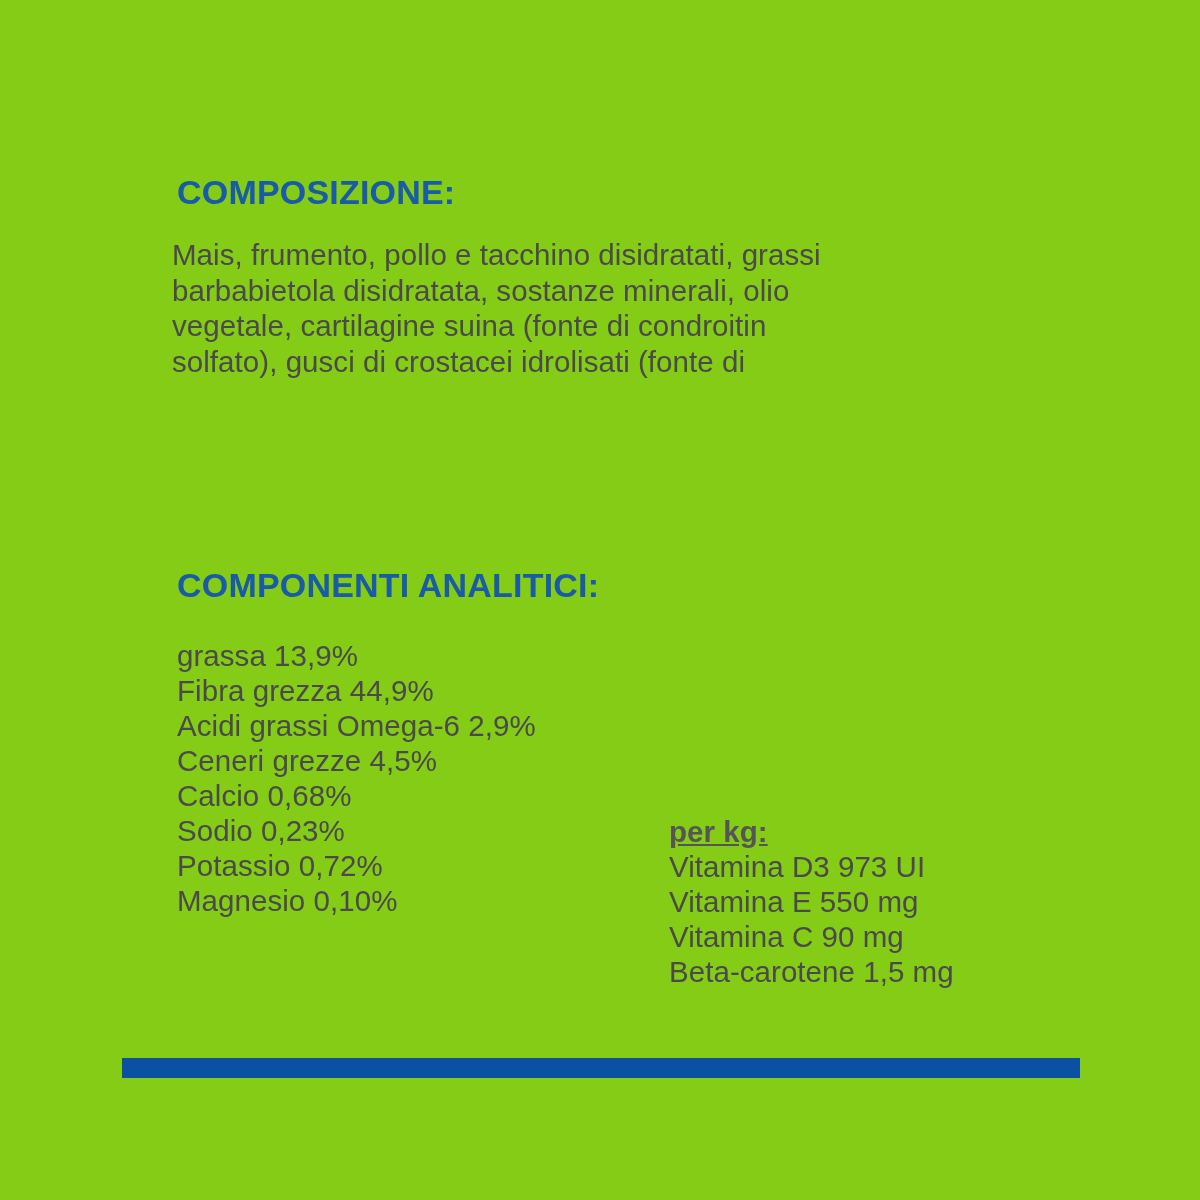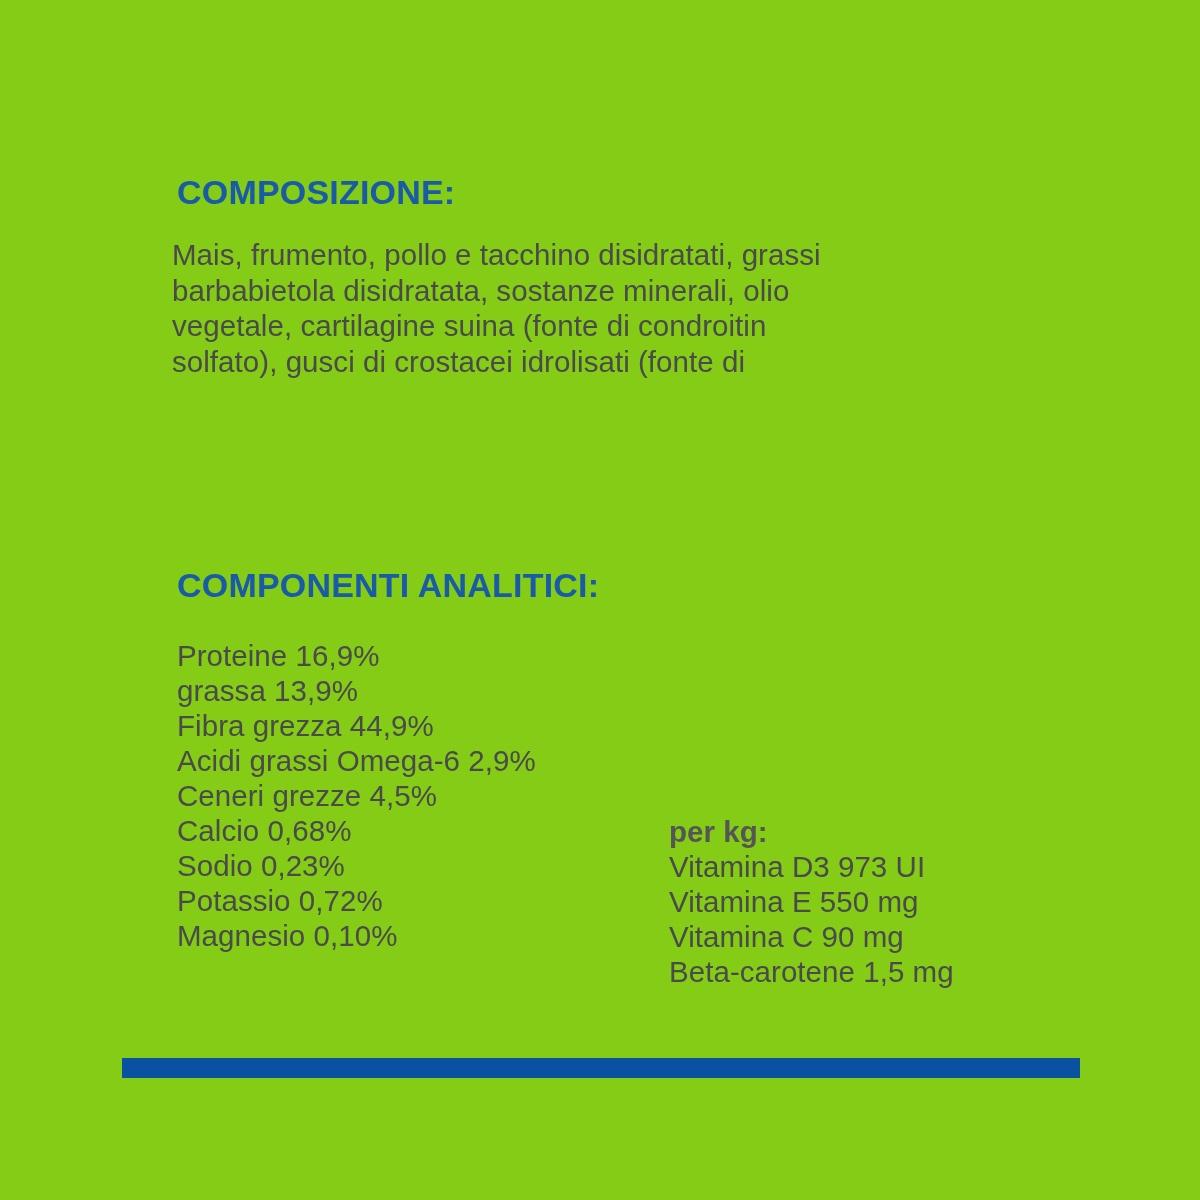--- a/index.html
+++ b/index.html
@@ -76,20 +76,21 @@
     color: #4a4a4a;
     font-size: 29.5px;
     line-height: 35px;
     letter-spacing: 0.05px;
     white-space: nowrap;
   }
 
   .analytics-line.is-label {
     font-weight: 700;
     color: #555555;
+    text-decoration: underline;
   }
 
   
   .bottom-rule {
     position: absolute;
     left: 122px;
     top: 1058px;
     width: 958px;
     height: 20px;
     background: #0a52a1;
@@ -107,21 +108,20 @@
     <div class="composition-line">barbabietola disidratata, sostanze minerali, olio</div>
     <div class="composition-line">vegetale, cartilagine suina (fonte di condroitin</div>
     <div class="composition-line">solfato), gusci di crostacei idrolisati (fonte di</div>
   </div>
 
   <h2 class="section-heading" id="heading-componenti">COMPONENTI ANALITICI:</h2>
 
   <div class="analytics">
 
     <div class="analytics-col" id="analytics-col-left">
-      <div class="analytics-line">Proteine 16,9%</div>
       <div class="analytics-line">grassa 13,9%</div>
       <div class="analytics-line">Fibra grezza 44,9%</div>
       <div class="analytics-line">Acidi grassi Omega-6 2,9%</div>
       <div class="analytics-line">Ceneri grezze 4,5%</div>
       <div class="analytics-line">Calcio 0,68%</div>
       <div class="analytics-line">Sodio 0,23%</div>
       <div class="analytics-line">Potassio 0,72%</div>
       <div class="analytics-line">Magnesio 0,10%</div>
     </div>
 

